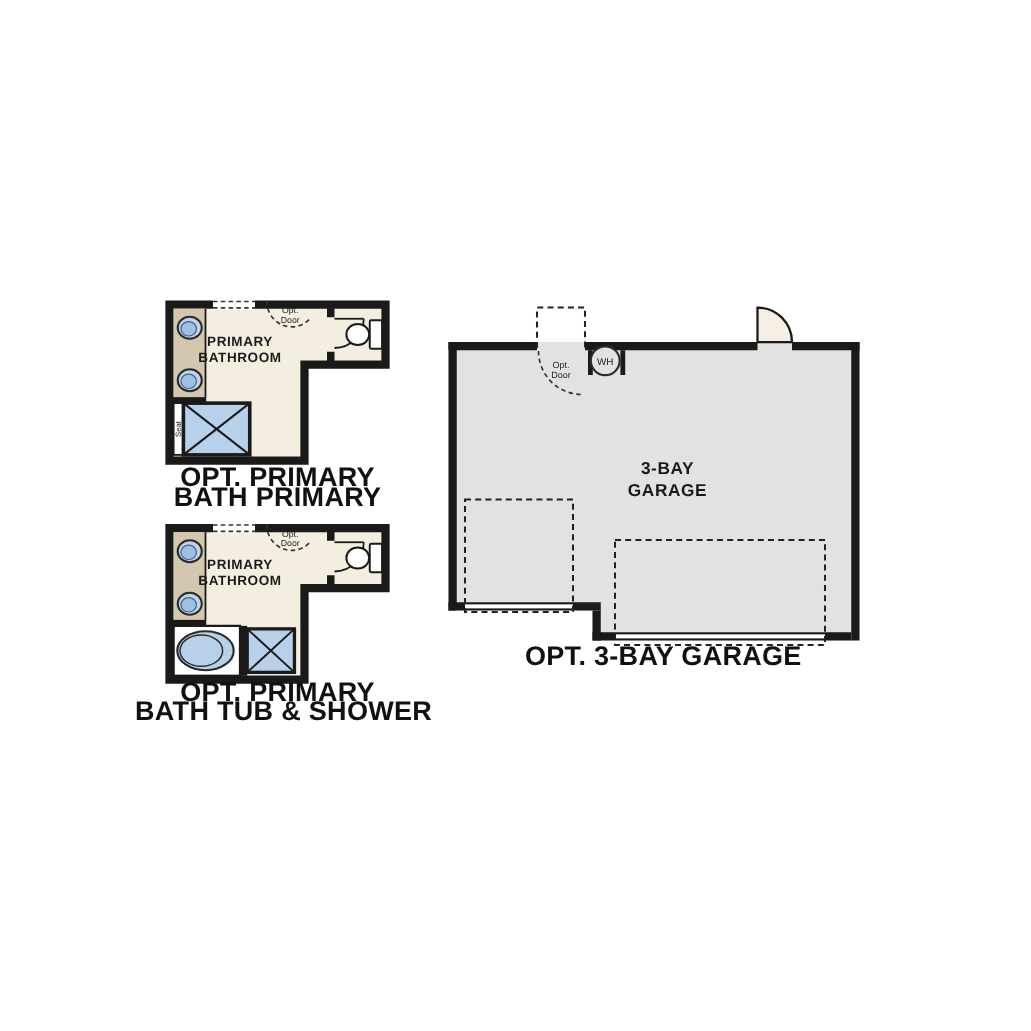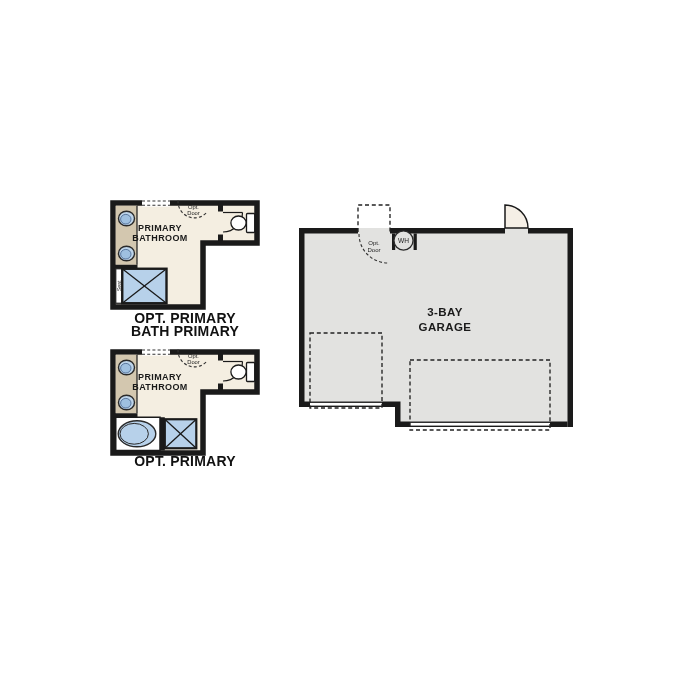--- a/index.html
+++ b/index.html
@@ -15,21 +15,21 @@
   .st12{stroke:#1a1a1a;stroke-width:1.2;}
   .st13{stroke:#1a1a1a;stroke-width:1.3;}
   .st14{stroke:#2a2a2a;stroke-width:1.4;}
   .st15{stroke:#1a1a1a;stroke-width:1.5;}
   .st22{stroke:#1a1a1a;stroke-width:2.2;}
   .st24{stroke:#1a1a1a;stroke-width:2.4;}
   .nofill{fill:none;}
   .dash{fill:none;stroke:#222;stroke-width:1.35;stroke-dasharray:4 2.8;}
   .dashsm{fill:none;stroke:#333;stroke-width:1.1;stroke-dasharray:3 2.2;}
   .arcln{fill:none;stroke:#1a1a1a;stroke-width:1.2;}
-  .caption{position:absolute;text-align:center;font-weight:bold;font-size:14px;
+  .caption{position:absolute;text-align:center;font-weight:bold;font-size:18px;
            line-height:13px;color:#111;letter-spacing:0.2px;white-space:nowrap;}
 </style>
 </head>
 <body>
 
 <div class="stage">
 
   <svg class="plan" style="left:108px;top:195px;" width="156" height="115" viewBox="0 0 156 115">
 
     <g>
@@ -139,20 +139,21 @@
     </g>
 
     <g>
       <text x="52" y="35.5" font-size="9" text-anchor="middle" class="lbl">PRIMARY</text>
       <text x="52" y="46" font-size="9" text-anchor="middle" class="lbl">BATHROOM</text>
     </g>
   </svg>
 
   <div class="caption" style="left:90px;top:455px;width:190px;">
     <div>OPT. PRIMARY</div>
+    <div>BATH TUB &amp; SHOWER</div>
   </div>
 
   <svg class="plan" style="left:295px;top:195px;" width="290" height="240" viewBox="0 0 290 240">
 
     <g>
       <path d="M4 33 L278 33 L278 232 L100 232 L100 212 L4 212 Z" fill="#e2e2e0"></path>
     </g>
 
     <g fill="#1a1a1a">
       <rect x="4" y="33" width="5.5" height="179"></rect>
@@ -198,14 +199,17 @@
     <g>
       <path d="M210 33 V10 A23 23 0 0 1 233 33 Z" class="st15" fill="#f5efe6"></path>
     </g>
 
     <g>
       <text x="150" y="121" font-size="11.5" letter-spacing="0.6" text-anchor="middle" class="lbl">3-BAY</text>
       <text x="150" y="135.5" font-size="11.5" letter-spacing="0.6" text-anchor="middle" class="lbl">GARAGE</text>
     </g>
   </svg>
 
+  <div class="caption" style="left:350px;top:431px;width:180px;">
+    <div>OPT. 3-BAY GARAGE</div>
+  </div>
 
 </div>
 
 </body></html>

